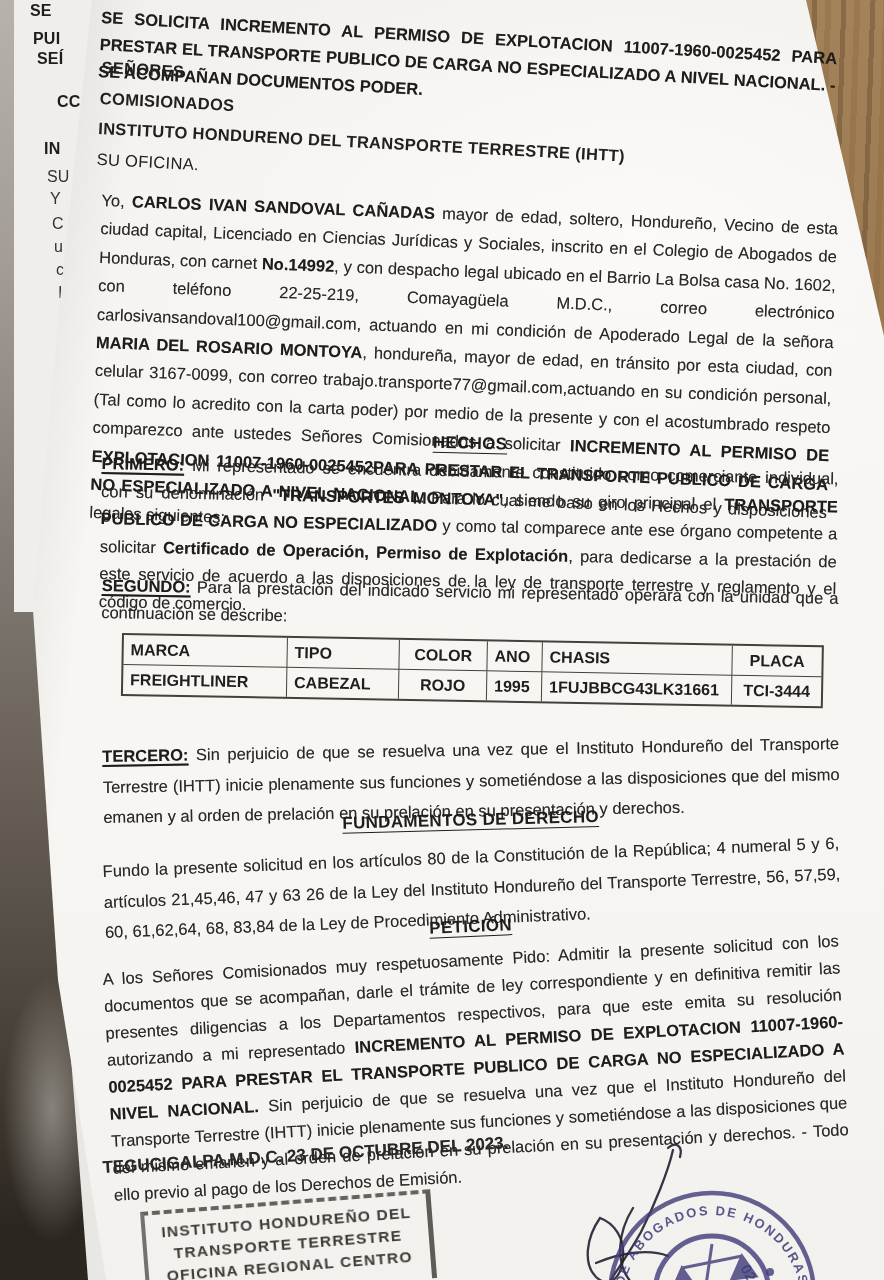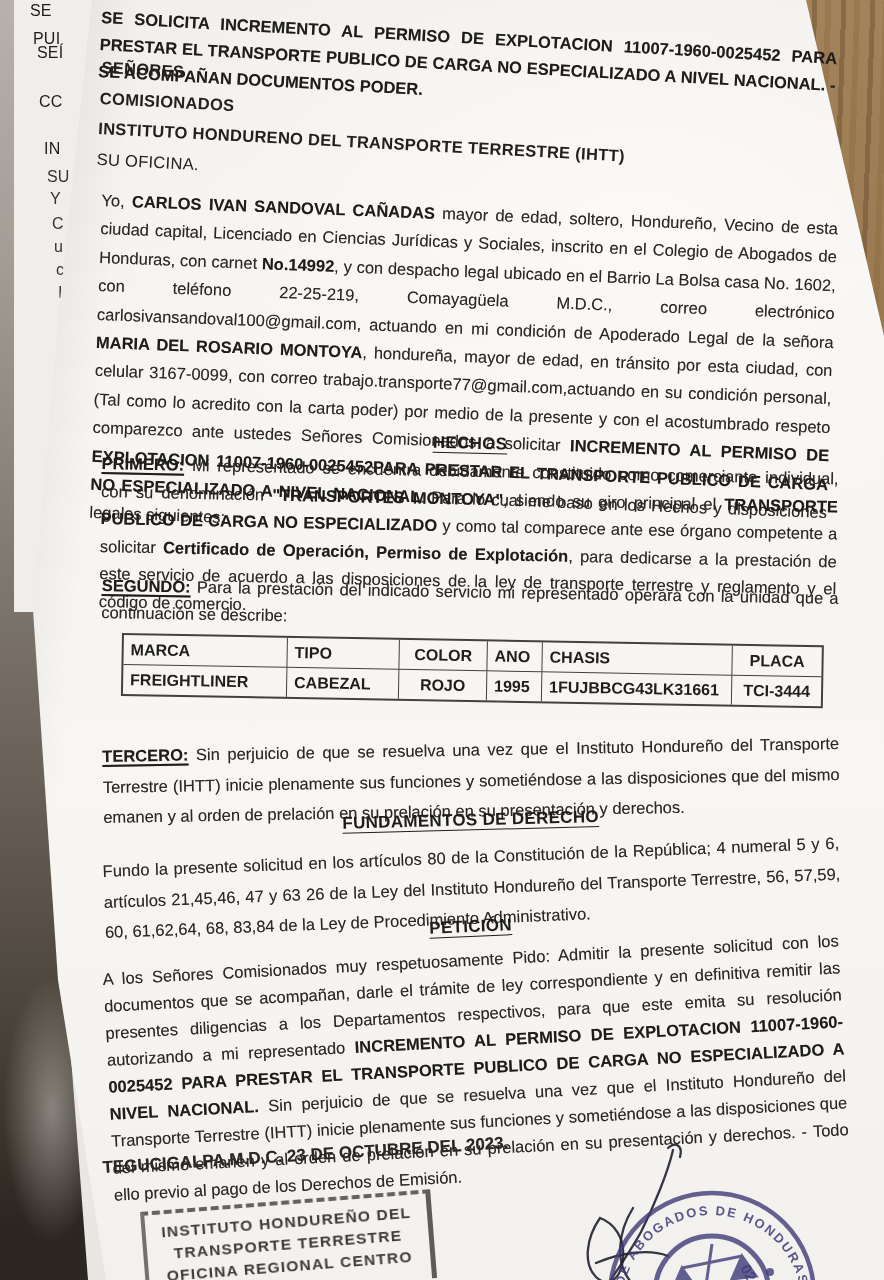--- a/index.html
+++ b/index.html
@@ -30,21 +30,21 @@
   .under-page{
     position:absolute;inset:0;background:#efeeeb;
     clip-path:polygon(14px 0,94px 0,40px 612px,14px 612px);
     filter:drop-shadow(-2px 1px 3px rgba(20,15,10,.35));
   }
   .under-page2{
     position:absolute;inset:0;background:#e9e7e3;
     clip-path:polygon(36px 600px,52px 600px,114px 1280px,88px 1280px);
   }
   .frag{position:absolute;font-size:16px;color:#35332f;letter-spacing:.2px;}
-  .frag.b{font-weight:400;}
+  .frag.b{font-weight:700;}
   
   .main-page{
     position:absolute;inset:0;
     clip-path:polygon(92px 0,806px 0,884px 336px,884px 1280px,106px 1280px,58px 980px,33px 610px,60px 300px);
     background:
       linear-gradient(96deg, rgba(110,104,96,.20), rgba(0,0,0,0) 14%),
       radial-gradient(900px 520px at 72% 18%, #fbfaf8, rgba(0,0,0,0) 62%),
       linear-gradient(180deg,#f1f0ed 0%,#f6f5f2 30%,#f7f6f3 62%,#f2f1ed 100%);
     filter:drop-shadow(-4px 2px 5px rgba(20,15,10,.4));
   }
@@ -92,22 +92,22 @@
 
 <div class="stage">
 
   <div class="left-wedge"></div>
 
   <div class="under-page"></div>
   <div class="under-page2"></div>
 
   <span class="frag b" style="left:30px;top:2px">SE</span>
   <span class="frag b" style="left:33px;top:30px">PUI</span>
-  <span class="frag b" style="left:37px;top:44px">SEÍ</span>
-  <span class="frag b" style="left:39px;top:93px">CC</span>
+  <span class="frag b" style="left:37px;top:50px">SEÍ</span>
+  <span class="frag b" style="left:57px;top:93px">CC</span>
   <span class="frag b" style="left:44px;top:140px">IN</span>
   <span class="frag" style="left:47px;top:168px">SU</span>
   <span class="frag" style="left:50px;top:190px">Y</span>
   <span class="frag" style="left:52px;top:215px">C</span>
   <span class="frag" style="left:54px;top:238px">u</span>
   <span class="frag" style="left:56px;top:261px">c</span>
   <span class="frag" style="left:58px;top:284px">I</span>
 
   <div class="main-page"></div>
 

